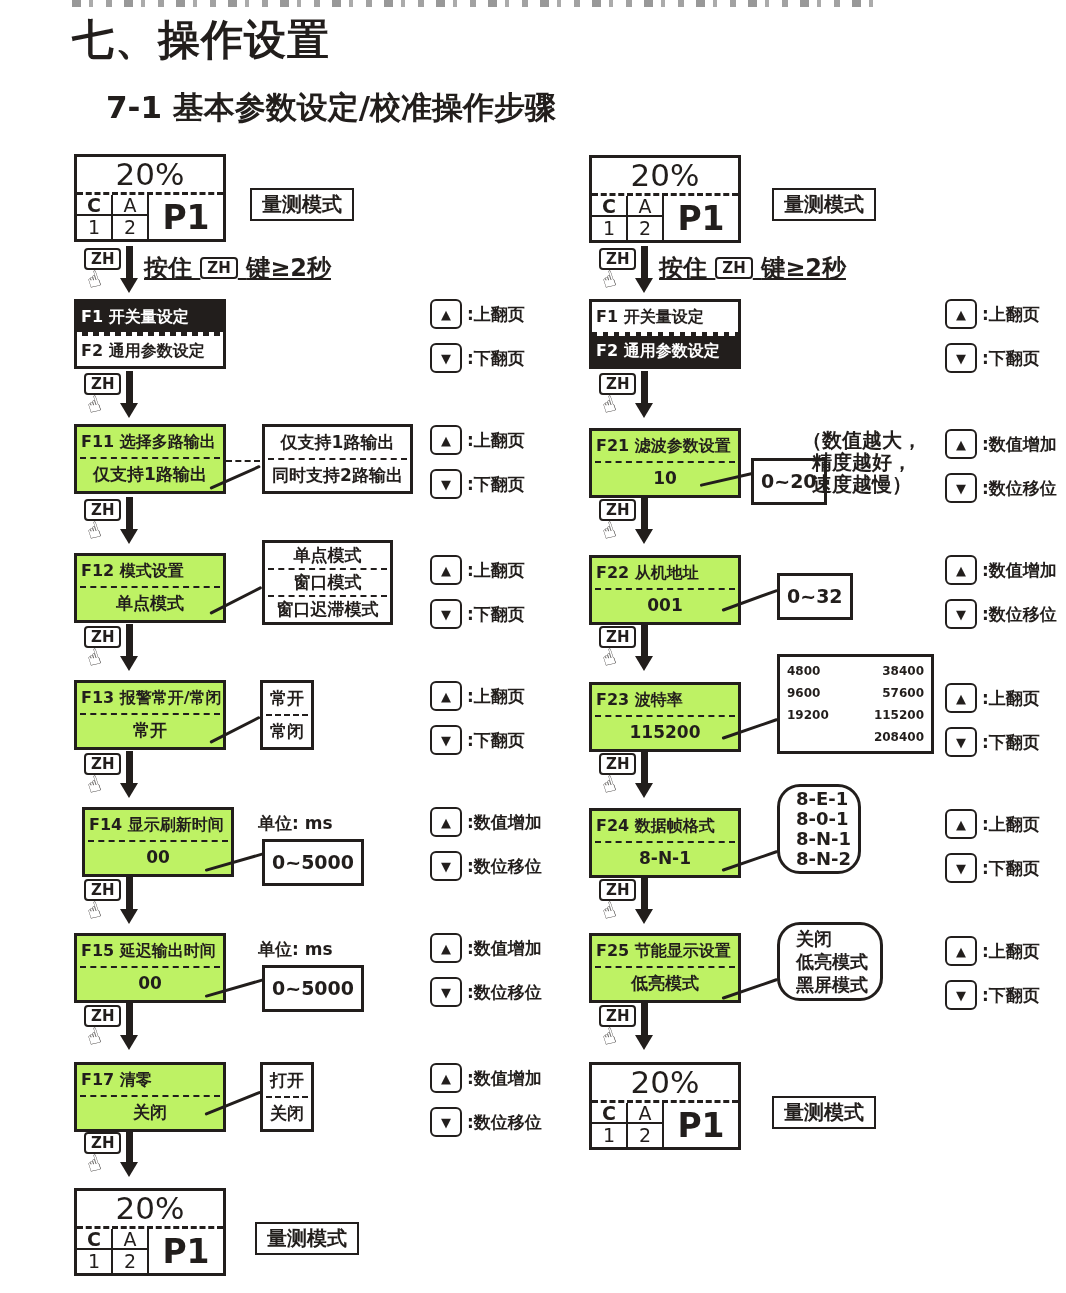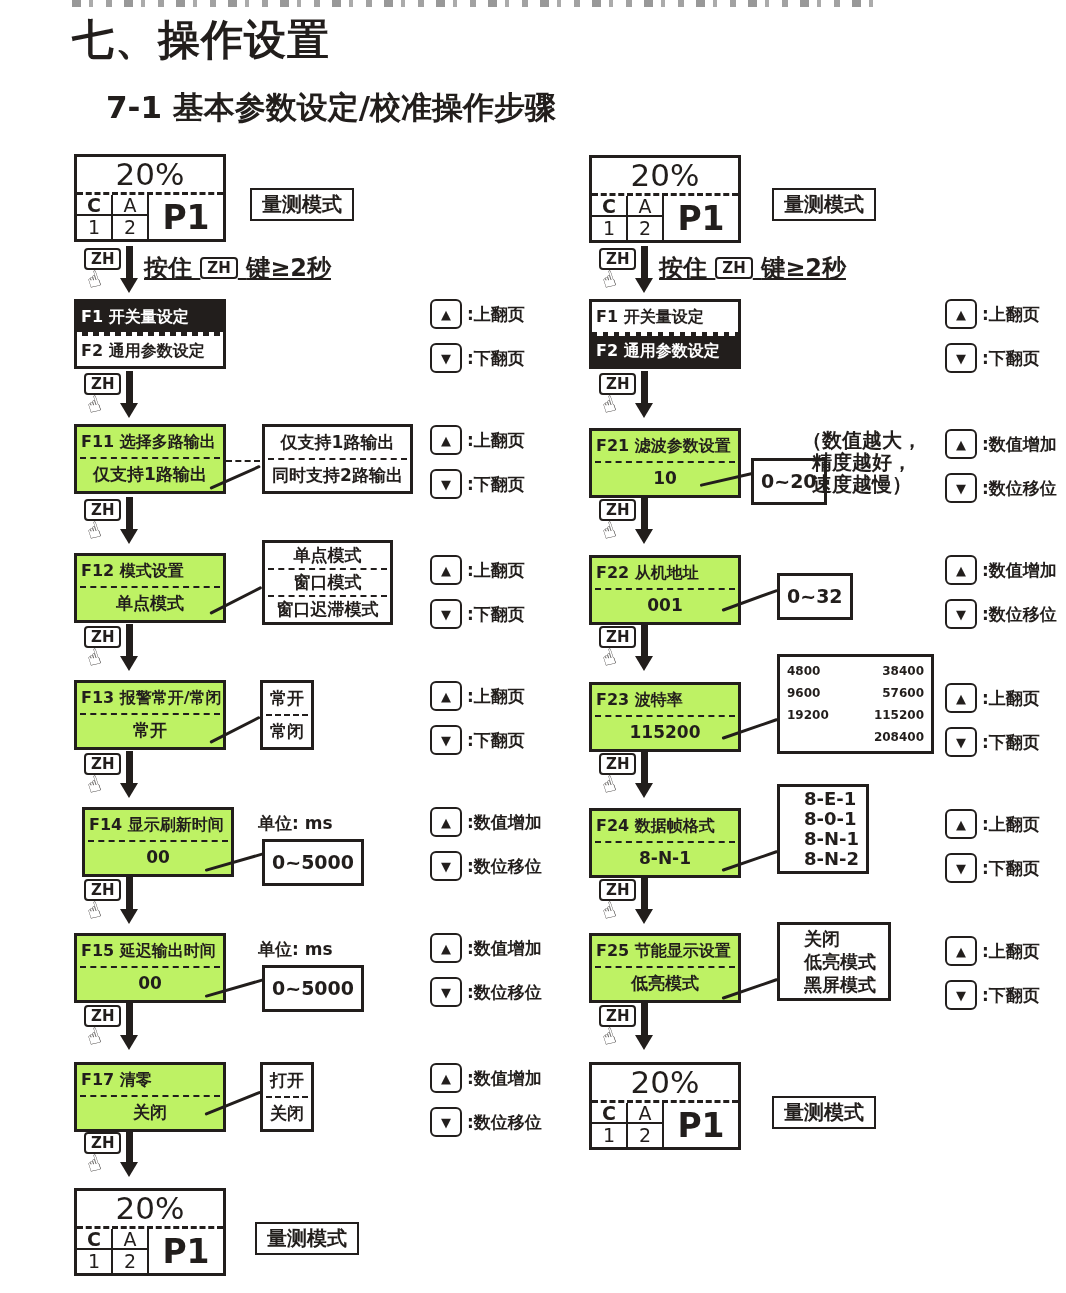--- a/index.html
+++ b/index.html
@@ -50,21 +50,21 @@
   .st{height:30px;line-height:30px;padding-left:4px;font-size:16px;font-weight:bold;white-space:nowrap;}
   .sd{border-top:2px dashed var(--ink);margin:0 3px;}
   .sv{height:30px;line-height:30px;text-align:center;font-size:17px;font-weight:bold;}
   
   .opt{border:3px solid var(--ink);background:#fff;}
   .orow{font-weight:bold;text-align:center;white-space:nowrap;font-size:17px;height:31px;line-height:31px;padding:0 4px;}
   .osep{border-top:2px dashed var(--ink);margin:0 3px;}
   .opt.small .orow{height:25px;line-height:25px;}
   .opt.baud{padding:3px 7px;}
   .brow{display:flex;justify-content:space-between;font-size:12px;font-weight:bold;line-height:22px;gap:12px;}
-  .opt.list{padding:2px 0 2px 24px;}
+  .opt.list{padding:2px 0 2px 16px;border-radius:23px;}
   .lrow{font-size:18px;font-weight:bold;line-height:20px;text-align:left;white-space:nowrap;}
   .opt.list.f25 .lrow{line-height:23px;}
   
   .legend-row{display:flex;align-items:center;gap:5px;height:28px;margin-bottom:16px;}
   .tri-btn{width:28px;height:26px;border:2px solid var(--ink);border-radius:6px;display:flex;align-items:center;justify-content:center;font-size:13px;background:#fff;flex:none;}
   .legend-text{font-size:17px;font-weight:bold;white-space:nowrap;}
   
   .unit{font-size:17px;font-weight:bold;white-space:nowrap;}
   .range{border:3px solid var(--ink);font-size:19px;font-weight:bold;line-height:25px;padding:8px 7px;white-space:nowrap;background:#fff;}
   .note{font-size:20px;font-weight:800;line-height:22px;text-align:center;white-space:nowrap;}

